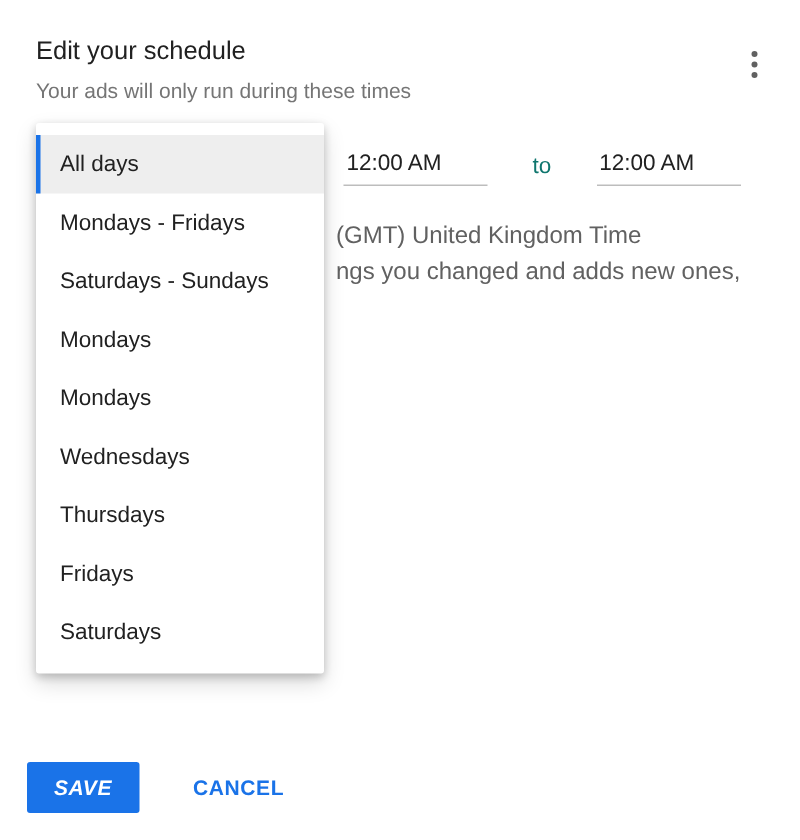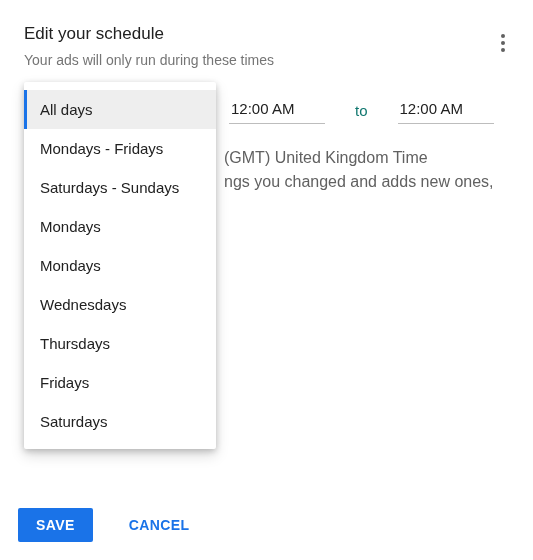--- a/index.html
+++ b/index.html
@@ -87,20 +87,21 @@
   .btn-save {
     background: #1a73e8;
     color: #fff;
     border: none;
     padding: 9px 18px;
     font-size: 14px;
     font-weight: 600;
     border-radius: 2px;
     letter-spacing: 0.4px;
     cursor: pointer;
+    font-style: italic;
   }
   .btn-cancel {
     background: none;
     border: none;
     color: #1a73e8;
     font-size: 14px;
     font-weight: 600;
     letter-spacing: 0.4px;
     cursor: pointer;
   }

